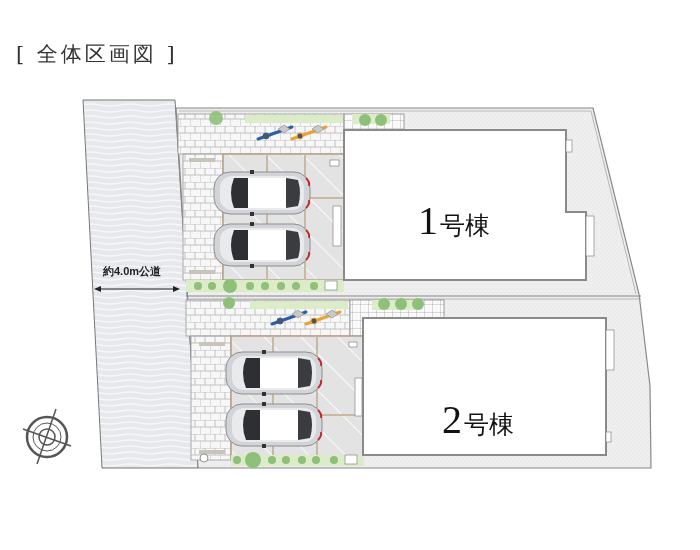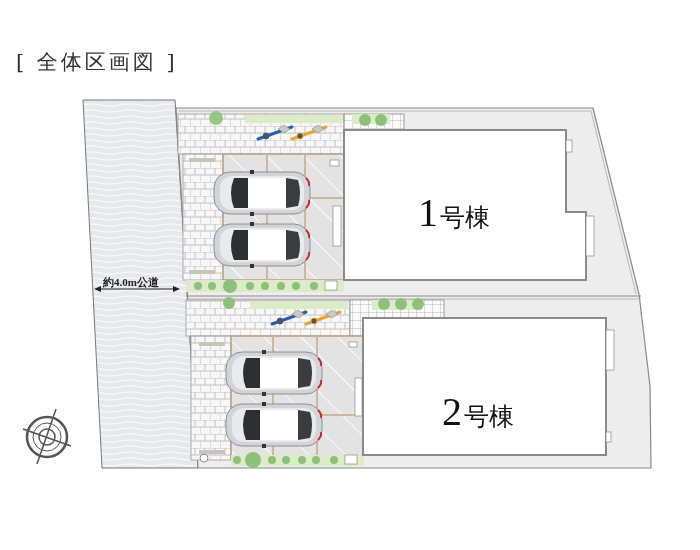--- a/index.html
+++ b/index.html
@@ -1,22 +1,22 @@
 <!DOCTYPE html>
 <html><head>
 <meta charset="utf-8">
 <style>
   html, body { margin:0; padding:0; background:#ffffff; }
   body { width:700px; height:550px; position:relative; overflow:hidden; font-family:"DejaVu Serif", serif; }
-  .title { position:absolute; left:16px; top:48px; font-size:21px; color:#333; letter-spacing:3px; font-family:"DejaVu Serif", serif; }
+  .title { position:absolute; left:16px; top:40px; font-size:21px; color:#333; letter-spacing:3px; font-family:"DejaVu Serif", serif; }
   svg.plan { position:absolute; left:0; top:0; }
-  .lbl-big { position:absolute; font-family:"Liberation Serif", serif; color:#111; white-space:nowrap; }
+  .lbl-big { position:absolute; font-family:"Liberation Serif", serif; color:#111; white-space:nowrap;margin-top:8px; }
   .lbl-big .num { font-size:40px; }
   .lbl-big .kanji { font-size:25px; margin-left:2px; }
-  .road-label { position:absolute; left:103px; top:275px; font-size:11px; color:#222; font-family:Liberation Serif, serif; font-weight:bold; }
+  .road-label { position:absolute; left:103px; top:264px; font-size:11px; color:#222; font-family:Liberation Sans, sans-serif; font-weight:bold; }
 </style>
 </head>
 <body>
 
 <div class="title">[ 全体区画図 ]</div>
 
 <svg class="plan" width="700" height="550" viewBox="0 0 700 550">
   <defs>
     <pattern id="tileV" width="10" height="14" patternUnits="userSpaceOnUse">
       <rect width="10" height="14" fill="#f7f7f7"></rect>

